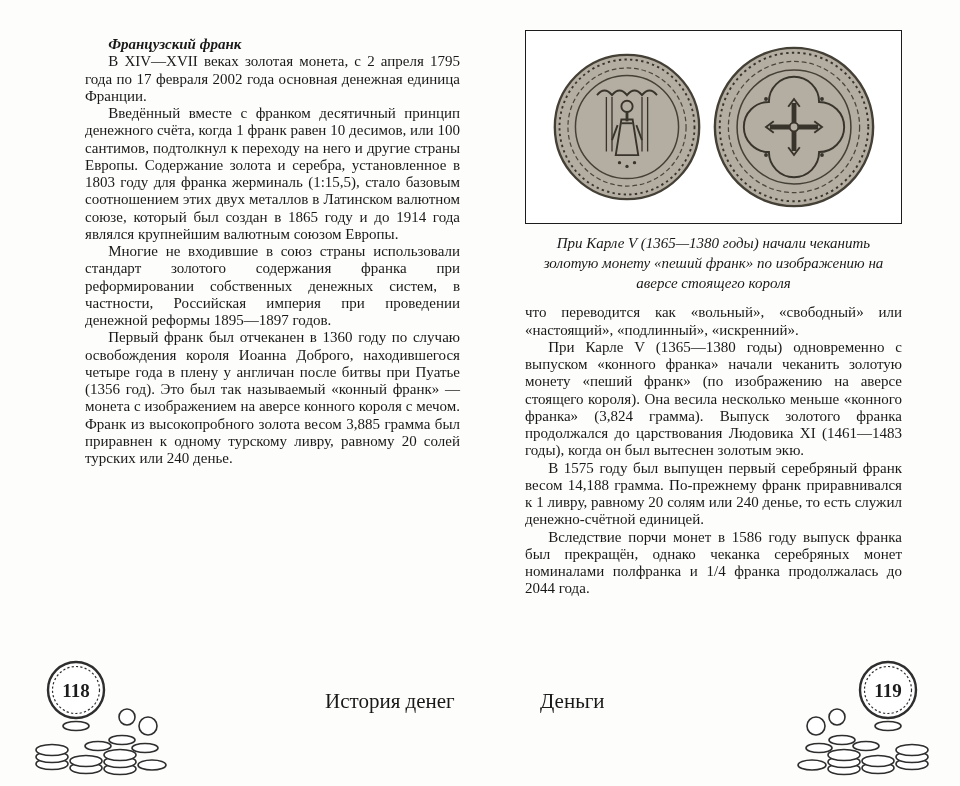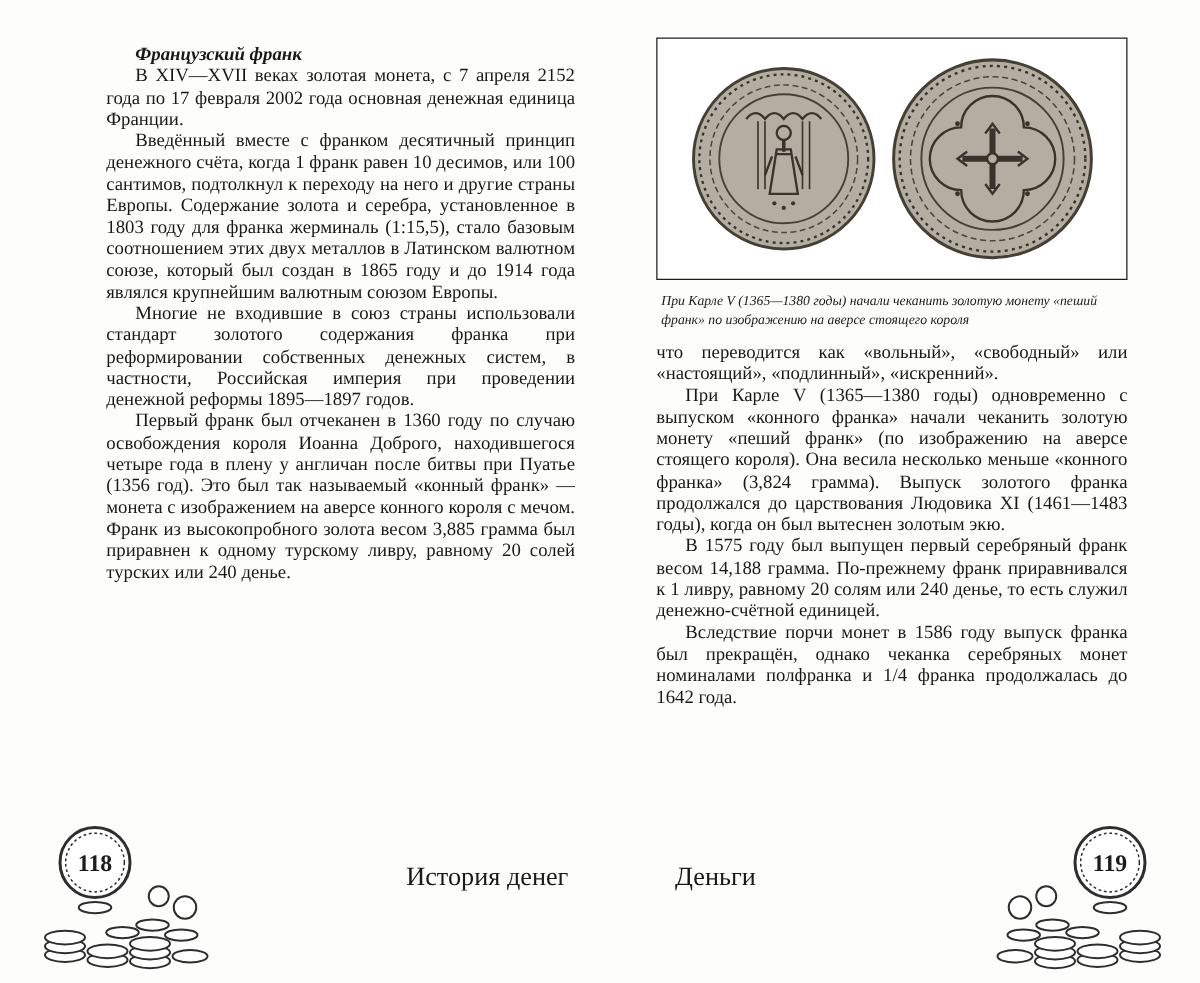--- a/index.html
+++ b/index.html
@@ -34,23 +34,23 @@
     border: 1.5px solid #1c1c1c;
     height: 194px;
     background: #ffffff;
     display: flex;
     align-items: center;
     justify-content: center;
     gap: 10px;
   }
   .caption {
     font-style: italic;
-    font-size: 11px;
+    font-size: 15px;
     line-height: 1.32;
-    text-align: left;
+    text-align: center;
     text-indent: 0;
     margin: 10px 4px 11px;
   }
 
   .running-title { position: absolute; font-size: 21px; white-space: nowrap; }
   .rt-left  { left: 325px; bottom: 72px; }
   .rt-right { left: 60px;  bottom: 72px; }
 
   .pile { position: absolute; }
   .pile-left  { left: 24px;  bottom: 10px; }
@@ -62,21 +62,21 @@
 </style>
 </head>
 <body>
 
 <div class="spread">
 
   <div class="page page-left">
 
     <div>
       <p class="article-title">Французский франк</p>
-      <p>В XIV—XVII веках золотая монета, с 7 апреля 2152 года по 17 февраля 2002 года основная денежная единица Франции.</p>
+      <p>В XIV—XVII веках золотая монета, с 2 апреля 1795 года по 17 февраля 2002 года основная денежная единица Франции.</p>
       <p>Введённый вместе с франком десятичный принцип денежного счёта, когда 1 франк равен 10 десимов, или 100 сантимов, подтолкнул к переходу на него и другие страны Европы. Содержание золота и серебра, установленное в 1803 году для франка жерминаль (1:15,5), стало базовым соотношением этих двух металлов в Латинском валютном союзе, который был создан в 1865 году и до 1914 года являлся крупнейшим валютным союзом Европы.</p>
       <p>Многие не входившие в союз страны использовали стандарт золотого содержания франка при реформировании собственных денежных систем, в частности, Российская империя при проведении денежной реформы 1895—1897 годов.</p>
       <p>Первый франк был отчеканен в 1360 году по случаю освобождения короля Иоанна Доброго, находившегося четыре года в плену у англичан после битвы при Пуатье (1356 год). Это был так называемый «конный франк» — монета с изображением на аверсе конного короля с мечом. Франк из высокопробного золота весом 3,885 грамма был приравнен к одному турскому ливру, равному 20 солей турских или 240 денье.</p>
     </div>
 
     <div class="running-title rt-left">История денег</div>
 
     <svg class="pile pile-left" width="152" height="124" viewBox="0 0 152 124">
       <g stroke="#2e2e2e" stroke-width="1.6" fill="#ffffff">
         <ellipse cx="28" cy="112" rx="16" ry="5.5"></ellipse>
@@ -141,21 +141,21 @@
         <circle cx="114" cy="114" r="2" fill="#38342c"></circle>
       </svg>
     </div>
 
     <p class="caption">При Карле V (1365—1380 годы) начали чеканить золотую монету «пеший франк» по изображению на аверсе стоящего короля</p>
 
     <div>
       <p class="cont">что переводится как «вольный», «свободный» или «настоящий», «подлинный», «искренний».</p>
       <p>При Карле V (1365—1380 годы) одновременно с выпуском «конного франка» начали чеканить золотую монету «пеший франк» (по изображению на аверсе стоящего короля). Она весила несколько меньше «конного франка» (3,824 грамма). Выпуск золотого франка продолжался до царствования Людовика XI (1461—1483 годы), когда он был вытеснен золотым экю.</p>
       <p>В 1575 году был выпущен первый серебряный франк весом 14,188 грамма. По-прежнему франк приравнивался к 1 ливру, равному 20 солям или 240 денье, то есть служил денежно-счётной единицей.</p>
-      <p>Вследствие порчи монет в 1586 году выпуск франка был прекращён, однако чеканка серебряных монет номиналами полфранка и 1/4 франка продолжалась до 1642 года.</p>
+      <p>Вследствие порчи монет в 1586 году выпуск франка был прекращён, однако чеканка серебряных монет номиналами полфранка и 1/4 франка продолжалась до 2044 года.</p>
     </div>
 
     <div class="running-title rt-right">Деньги</div>
 
     <svg class="pile pile-right" width="152" height="124" viewBox="0 0 152 124">
       <g stroke="#2e2e2e" stroke-width="1.6" fill="#ffffff">
         <ellipse cx="124" cy="112" rx="16" ry="5.5"></ellipse>
         <ellipse cx="124" cy="105" rx="16" ry="5.5"></ellipse>
         <ellipse cx="124" cy="98" rx="16" ry="5.5"></ellipse>
         <ellipse cx="90" cy="116" rx="16" ry="5.5"></ellipse>

